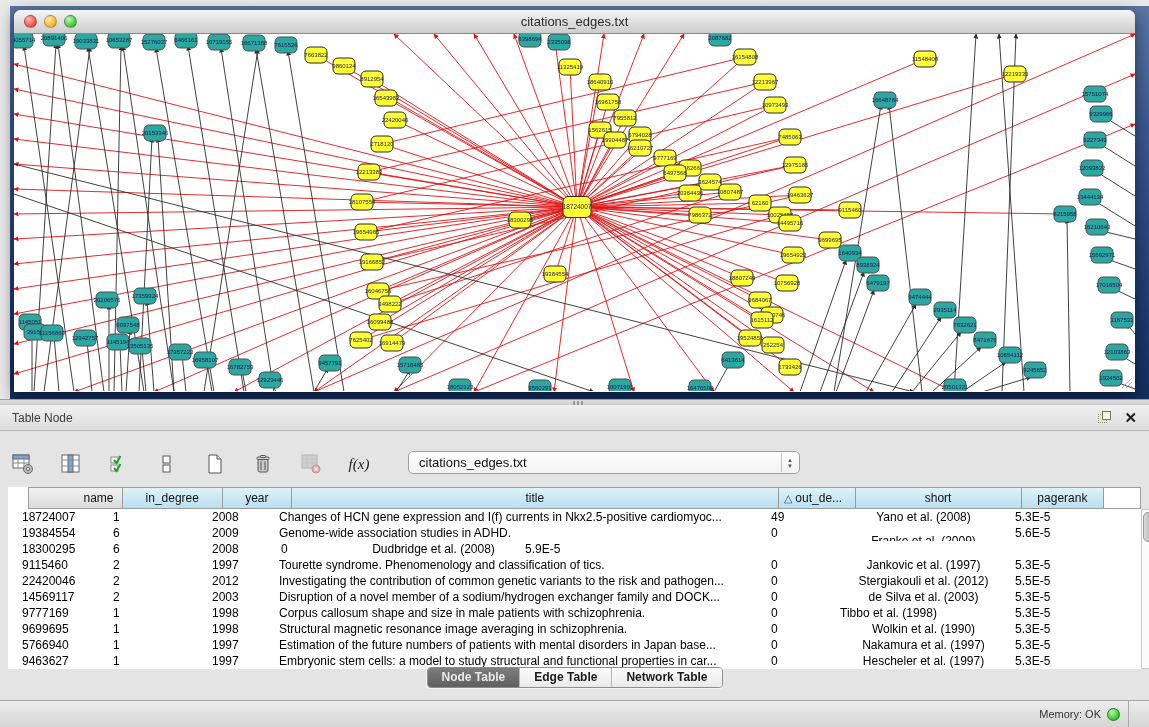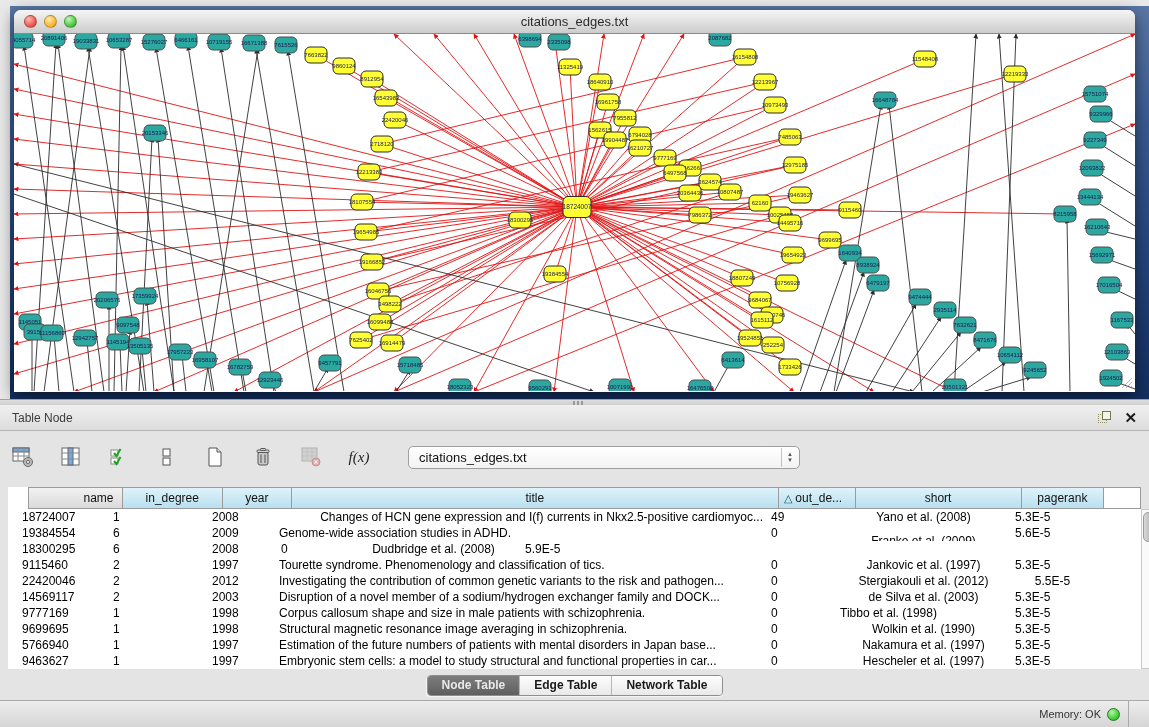--- a/index.html
+++ b/index.html
@@ -56,21 +56,21 @@
   .panel-header .ph-title { font-size:12px; color:#3c3c3c; flex:1; }
   .ph-icons { display:flex; align-items:center; gap:12px; }
   .float-ic { width:14px; height:14px; position:relative; }
   .float-ic .b1 { position:absolute; left:0; top:3px; width:9px; height:9px; border:1px dotted #8d8d62; }
   .float-ic .b2 { position:absolute; left:4px; top:0; width:9px; height:9px; border:1px solid #76764f; background:#f4f4ec; }
   .close-x { font-size:15px; font-weight:bold; color:#1c1c1c; line-height:14px; }
 
   .panel-body { position:absolute; left:0; top:26px; width:1149px; height:296px; background:#e4e4e4; }
 
   
-  .tbl-toolbar { position:absolute; left:10px; top:8px; height:36px; display:flex; align-items:center; gap:22px; }
+  .tbl-toolbar { position:absolute; left:10px; top:20px; height:36px; display:flex; align-items:flex-start; gap:22px; }
   .tb-ic { width:26px; height:26px; display:flex; align-items:center; justify-content:center; }
   .tb-ic.disabled { opacity:.45; }
   .fx-ic { font-family:"Liberation Serif", serif; font-style:italic; font-size:15px; color:#222; }
   .combo {
     margin-left:14px; width:392px; height:23px; background:linear-gradient(#ffffff,#f2f2f2);
     border:1px solid #9f9f9f; border-radius:5px;
     display:flex; align-items:center; padding-left:10px; position:relative;
     font-size:13px; color:#111;
   }
   .combo .stepper {
@@ -101,21 +101,21 @@
     position:absolute; right:-14px; top:22px; width:14px; height:160px;
     background:#fafafa; border:1px solid #c9c9c9;
   }
   .vthumb {
     position:absolute; left:1px; top:2px; width:10px; height:30px;
     background:linear-gradient(90deg,#d9d9d9,#aeaeae); border:1px solid #9a9a9a; border-radius:5px;
   }
 
   
   .segmented {
-    position:absolute; top:244px; left:50%; transform:translateX(-50%);
+    position:absolute; top:236px; left:50%; transform:translateX(-50%);
     display:flex; height:21px; border:1px solid #8e8e8e; border-radius:4px; overflow:hidden;
     box-shadow:0 1px 1px rgba(255,255,255,.7);
   }
   .segmented .seg {
     padding:0 14px; font-size:12px; font-weight:bold; line-height:19px;
     background:linear-gradient(#fdfdfd,#e9e9e9); color:#1a1a1a;
     border-left:1px solid #b5b5b5;
   }
   .segmented .seg:first-child { border-left:none; }
   .segmented .seg.sel { background:linear-gradient(#7d7d7d,#5f5f5f); color:#e9e9e9; }
@@ -860,21 +860,21 @@
           <div class="hc sorted" style="width: 77px;"><span class="sort-tri">△</span>out_de...</div>
           <div class="hc" style="width: 167px;">short</div>
           <div class="hc" style="width: 83px;">pagerank</div>
           <div class="hc" style="width: 37px; background: rgb(255, 255, 255); border-left: none;"></div>
         </div>
       <div class="t-body" id="t-body">
           <div class="tr">
             <div class="td" style="width: 95px; text-align: left; padding-left: 14px;">18724007</div>
             <div class="td" style="width: 101px; text-align: left; padding-left: 10px;">1</div>
             <div class="td" style="width: 69px; text-align: left; padding-left: 8px;">2008</div>
-            <div class="td" style="width: 490px; text-align: right; padding-left: 6px;">Changes of HCN gene expression and I(f) currents in Nkx2.5-positive cardiomyoc...</div>
+            <div class="td" style="width: 490px; text-align: left; padding-left: 6px;">Changes of HCN gene expression and I(f) currents in Nkx2.5-positive cardiomyoc...</div>
             <div class="td" style="width: 77px; text-align: left; padding-left: 8px;">49</div>
             <div class="td" style="width: 167px; text-align: center; padding-left: 0px;">Yano et al. (2008)</div>
             <div class="td" style="width: 83px; text-align: left; padding-left: 8px;">5.3E-5</div>
           </div>
           <div class="tr">
             <div class="td" style="width: 95px; text-align: left; padding-left: 14px;">19384554</div>
             <div class="td" style="width: 101px; text-align: left; padding-left: 10px;">6</div>
             <div class="td" style="width: 69px; text-align: left; padding-left: 8px;">2009</div>
             <div class="td" style="width: 490px; text-align: left; padding-left: 6px;">Genome-wide association studies in ADHD.</div>
             <div class="td" style="width: 77px; text-align: left; padding-left: 8px;">0</div>
@@ -898,21 +898,21 @@
             <div class="td" style="width: 167px; text-align: center; padding-left: 0px;">Jankovic et al. (1997)</div>
             <div class="td" style="width: 83px; text-align: left; padding-left: 8px;">5.3E-5</div>
           </div>
           <div class="tr">
             <div class="td" style="width: 95px; text-align: left; padding-left: 14px;">22420046</div>
             <div class="td" style="width: 101px; text-align: left; padding-left: 10px;">2</div>
             <div class="td" style="width: 69px; text-align: left; padding-left: 8px;">2012</div>
             <div class="td" style="width: 490px; text-align: left; padding-left: 6px;">Investigating the contribution of common genetic variants to the risk and pathogen...</div>
             <div class="td" style="width: 77px; text-align: left; padding-left: 8px;">0</div>
             <div class="td" style="width: 167px; text-align: center; padding-left: 0px;">Stergiakouli et al. (2012)</div>
-            <div class="td" style="width: 83px; text-align: center; padding-left: 8px;">5.5E-5</div>
+            <div class="td" style="width: 83px; text-align: left; padding-left: 8px;">5.5E-5</div>
           </div>
           <div class="tr">
             <div class="td" style="width: 95px; text-align: left; padding-left: 14px;">14569117</div>
             <div class="td" style="width: 101px; text-align: left; padding-left: 10px;">2</div>
             <div class="td" style="width: 69px; text-align: left; padding-left: 8px;">2003</div>
             <div class="td" style="width: 490px; text-align: left; padding-left: 6px;">Disruption of a novel member of a sodium/hydrogen exchanger family and DOCK...</div>
             <div class="td" style="width: 77px; text-align: left; padding-left: 8px;">0</div>
             <div class="td" style="width: 167px; text-align: center; padding-left: 0px;">de Silva et al. (2003)</div>
             <div class="td" style="width: 83px; text-align: left; padding-left: 8px;">5.3E-5</div>
           </div>

